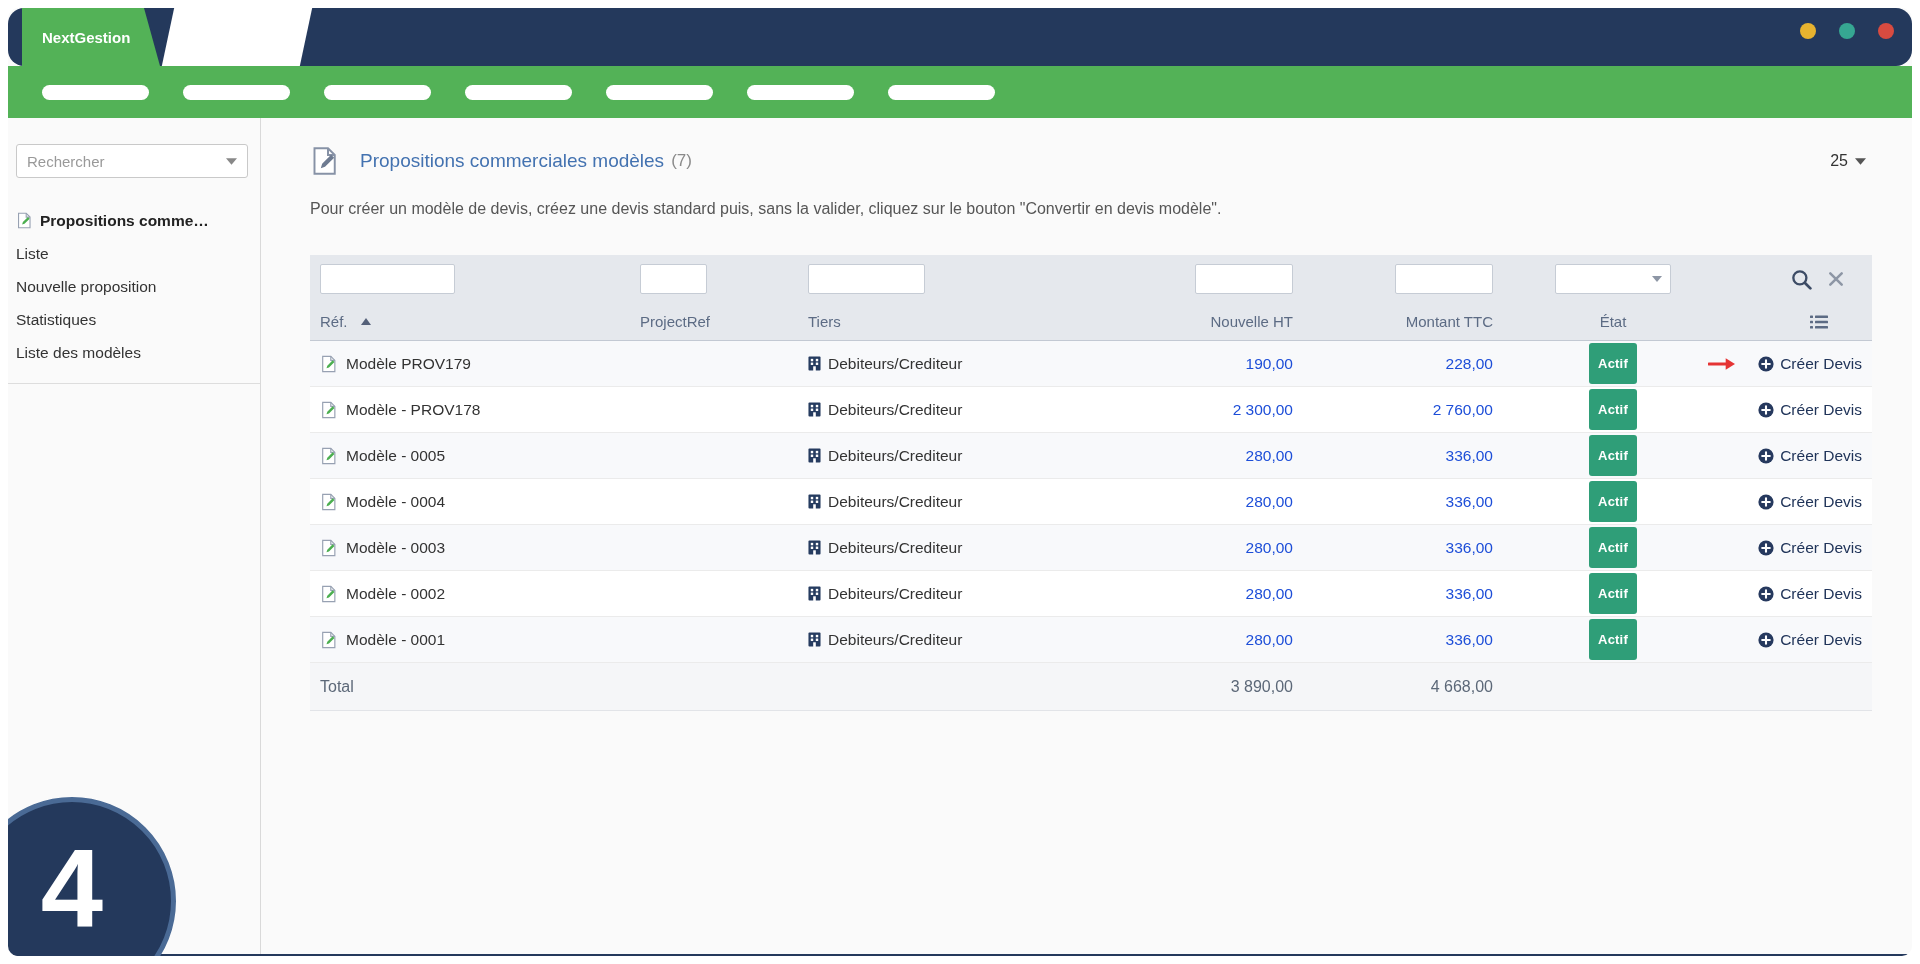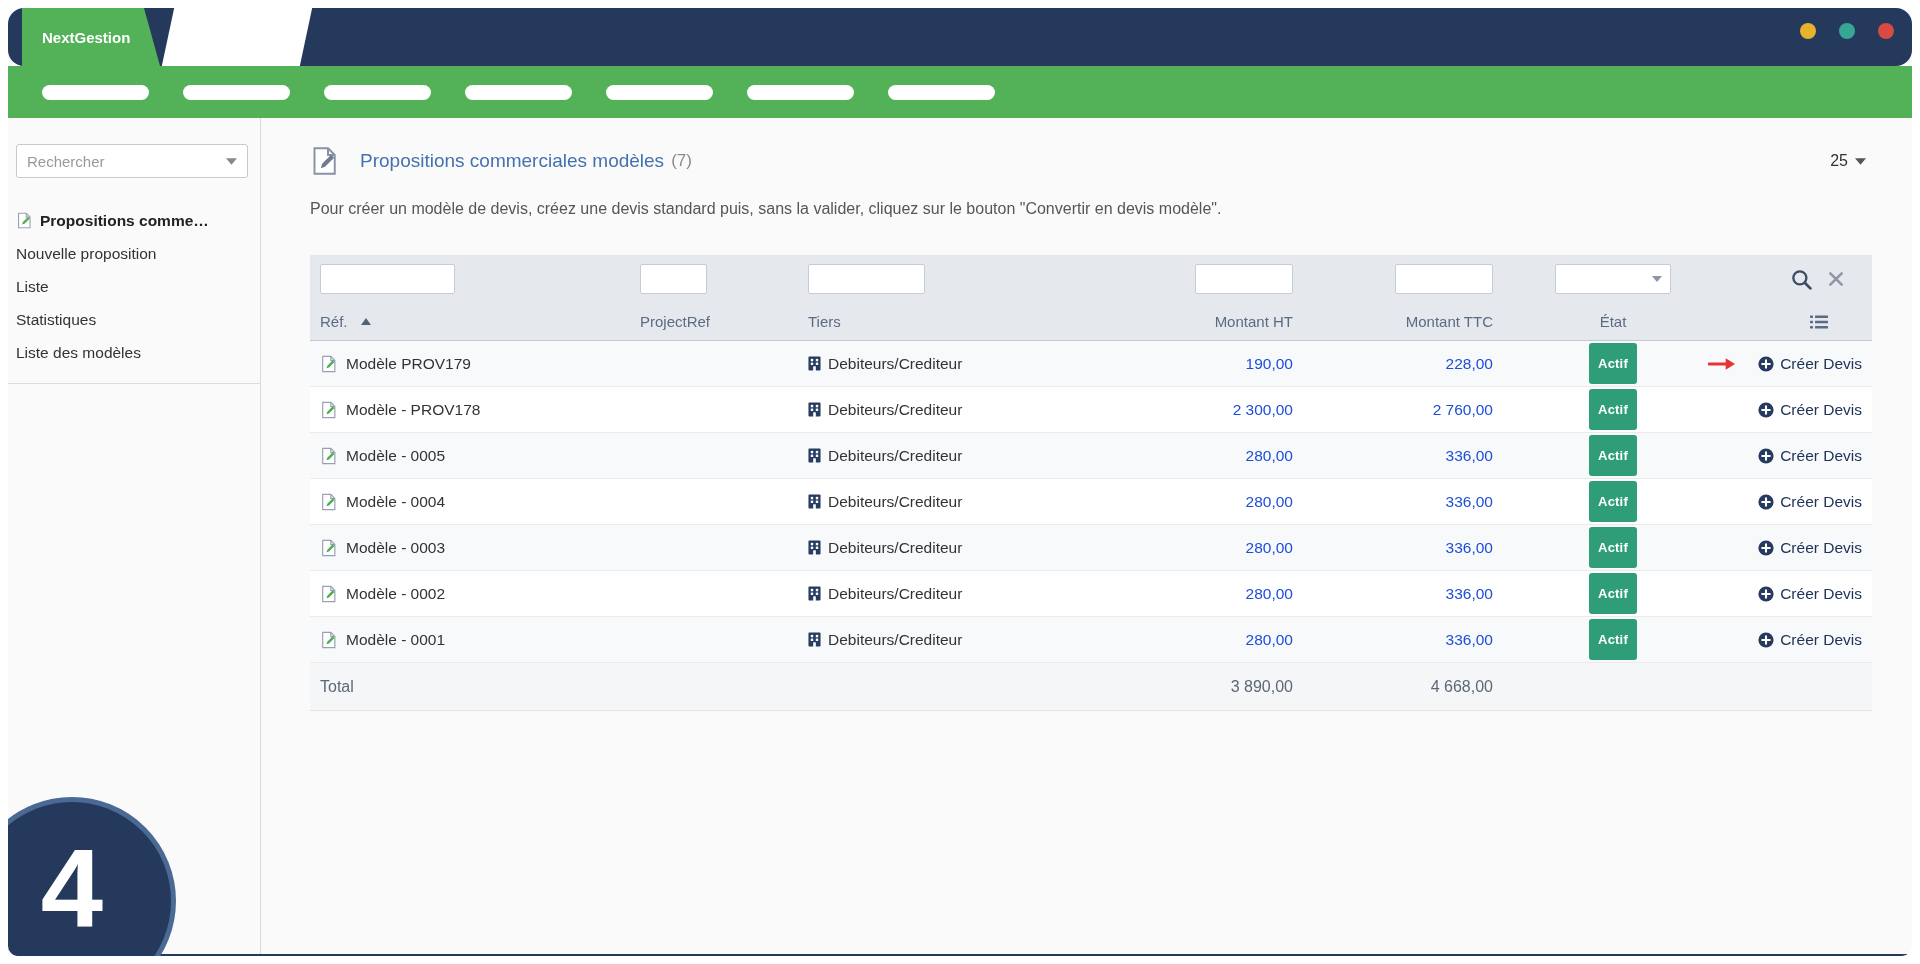--- a/index.html
+++ b/index.html
@@ -193,24 +193,24 @@
       <div class="smenu">
         <div class="sitem bold">
           <span class="i">
             <svg width="17" height="17">
                 <use href="#ic-doc"></use>
               </svg>
           </span>
           <span>Propositions comme…</span>
         </div>
         <div class="sitem">
+          <span>Liste</span>
+        </div>
+        <div class="sitem">
           <span>Nouvelle proposition</span>
-        </div>
-        <div class="sitem">
-          <span>Liste</span>
         </div>
         <div class="sitem">
           <span>Statistiques</span>
         </div>
         <div class="sitem">
           <span>Liste des modèles</span>
         </div>
       </div>
     </div>
 
@@ -272,21 +272,21 @@
           <div class="cell c-ref hlink">
             <span>Réf.</span>
             <span class="sort">
               <svg width="10" height="7">
                   <use href="#ic-sort-asc"></use>
                 </svg>
             </span>
           </div>
           <div class="cell c-proj hlink">ProjectRef</div>
           <div class="cell c-tiers hlink">Tiers</div>
-          <div class="cell c-ht hlink">Montant HT</div>
+          <div class="cell c-ht hlink">Nouvelle HT</div>
           <div class="cell c-ttc hlink">Montant TTC</div>
           <div class="cell c-etat hlink">État</div>
           <div class="cell c-act">
             <button class="iconbtn">
               <span><svg width="18" height="14">
                     <use href="#ic-list"></use>
                   </svg></span>
             </button>
           </div>
         </div>

